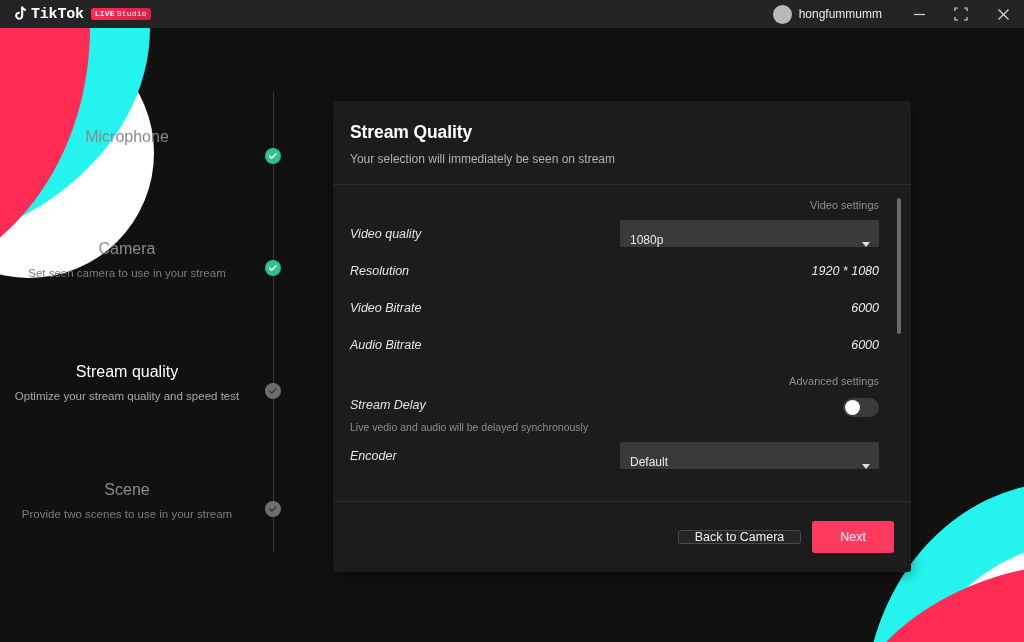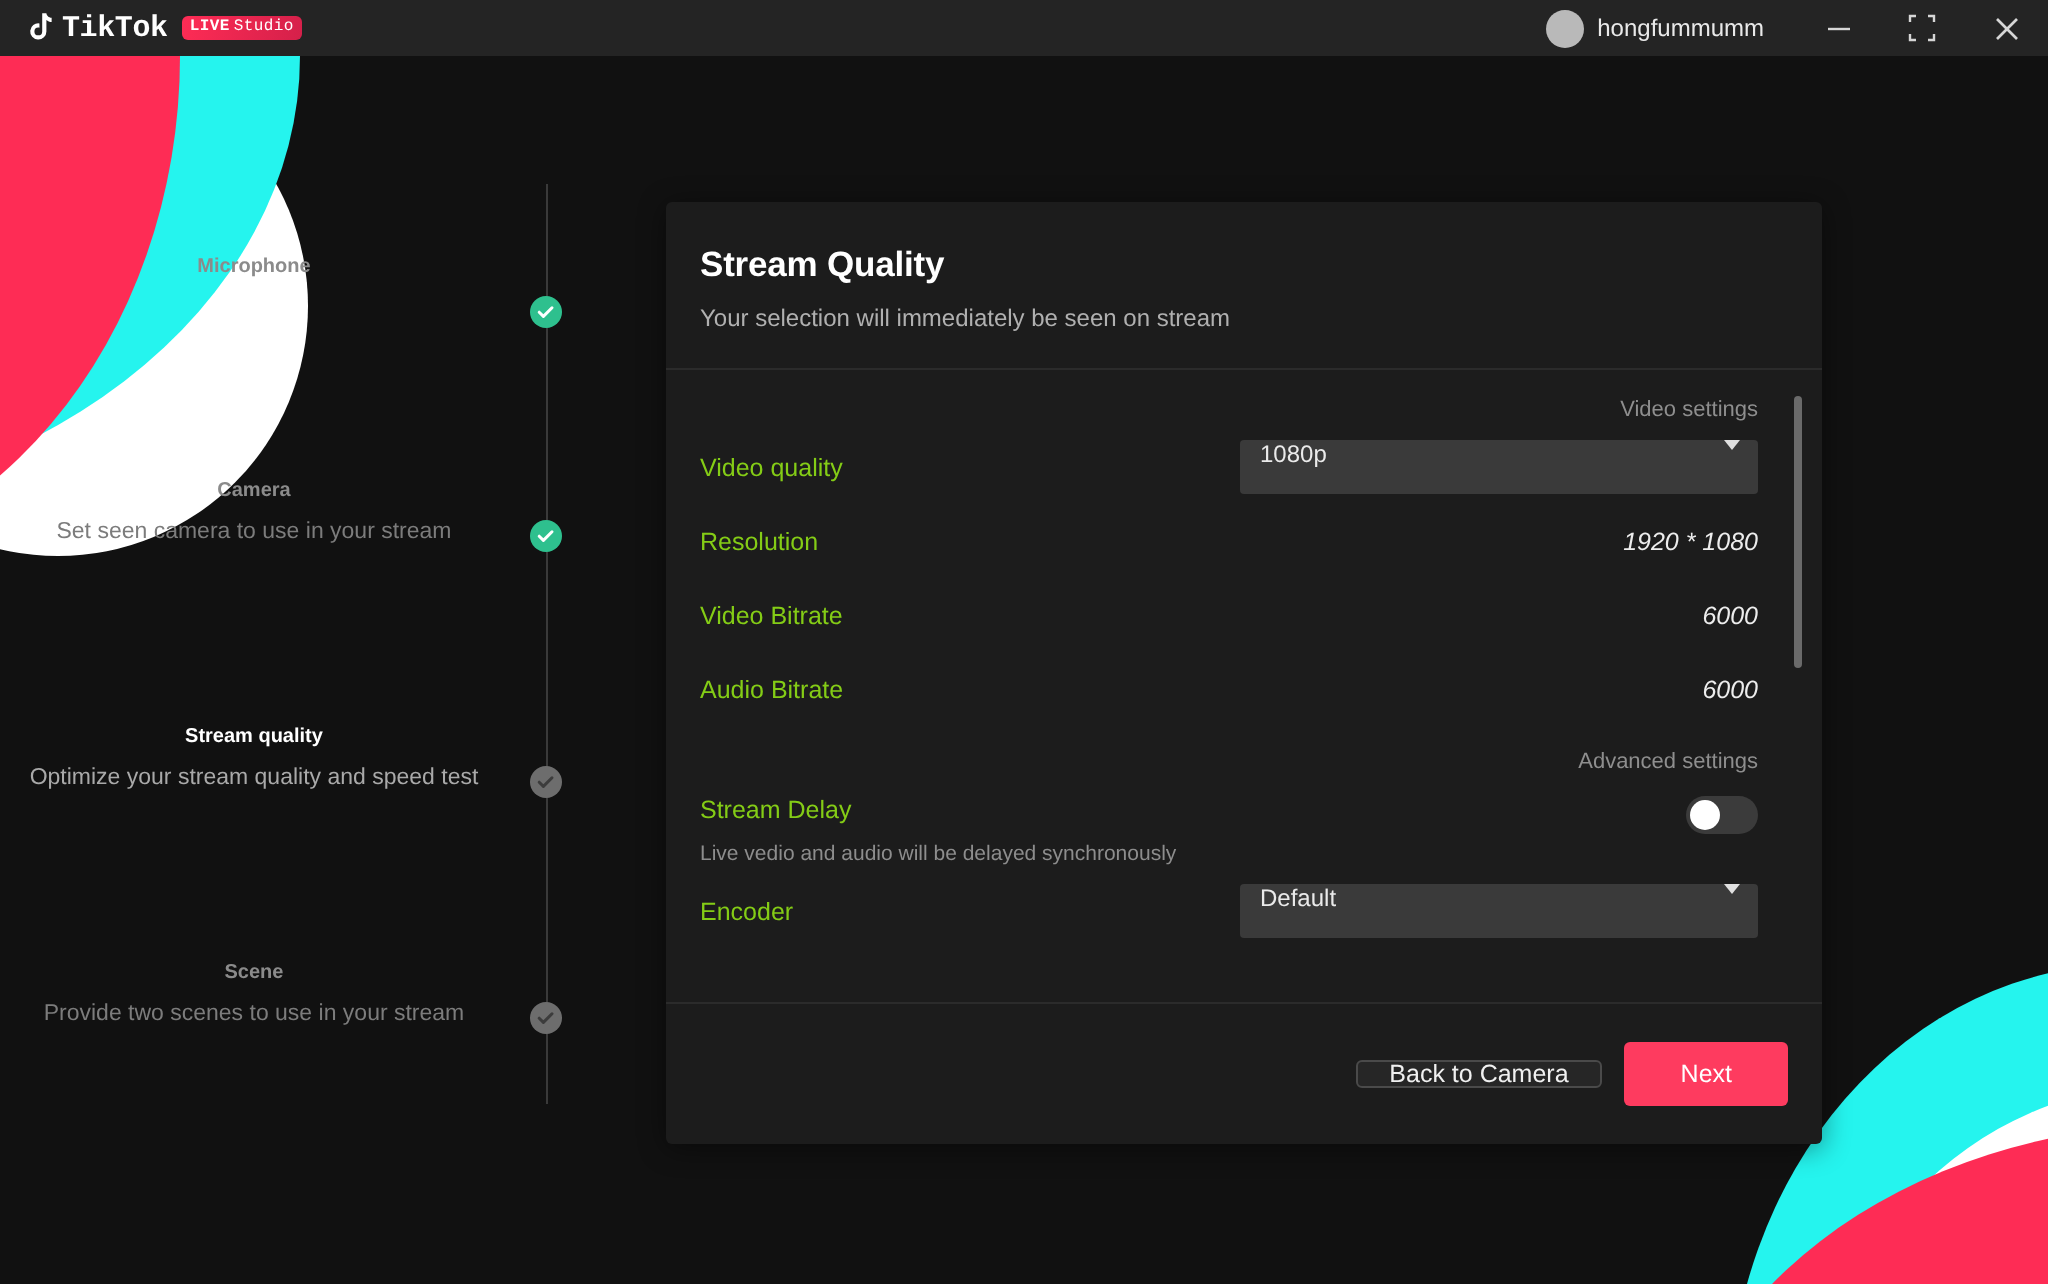--- a/index.html
+++ b/index.html
@@ -109,21 +109,21 @@
   .step-line {
     position: absolute; left: 273px; top: 0;
     width: 1px; height: 460px;
     background: #3a3a3a;
   }
   .step {
     position: absolute; left: 0; width: 290px;
     text-align: center;
   }
   .step .s-title {
-    font-size: 10px; font-weight: bold;
+    font-size: 16px; font-weight: normal;
     margin-bottom: 7px;
     padding-right: 36px;
   }
   .step .s-desc {
     font-size: 11.5px; line-height: 17px;
     padding-right: 36px;
   }
   .step.done .s-title { color: #8b8b8b; }
   .step.done .s-desc  { color: #7c7c7c; }
   .step.active .s-title { color: #ffffff; }
@@ -176,29 +176,29 @@
     margin-bottom: 4px;
     text-align: right;
   }
   .group-label.second { margin-top: 12px; }
 
   .row {
     display: flex; align-items: center;
     min-height: 37px;
     position: relative;
   }
-  .row-label { color: #84cc16; font-size: 12.5px; }
+  .row-label { color: #e5e5e5; font-size: 12.5px; font-style: italic; }
   .row-value { margin-left: auto; color: #ededed; font-size: 12.5px; font-style: italic; }
 
   .select {
     margin-left: auto;
     width: 259px; height: 27px;
     background: #3a3a3a;
     border-radius: 2px;
-    display: flex; align-items: flex-start;
+    display: flex; align-items: flex-end;
     padding: 0 9px 0 10px;
     position: relative;
   }
   .select .sel-val { color: #eaeaea; font-size: 12px; }
   .sel-caret {
     margin-left: auto;
     width: 0; height: 0;
     border-left: 4px solid transparent;
     border-right: 4px solid transparent;
     border-top: 5px solid #e0e0e0;

